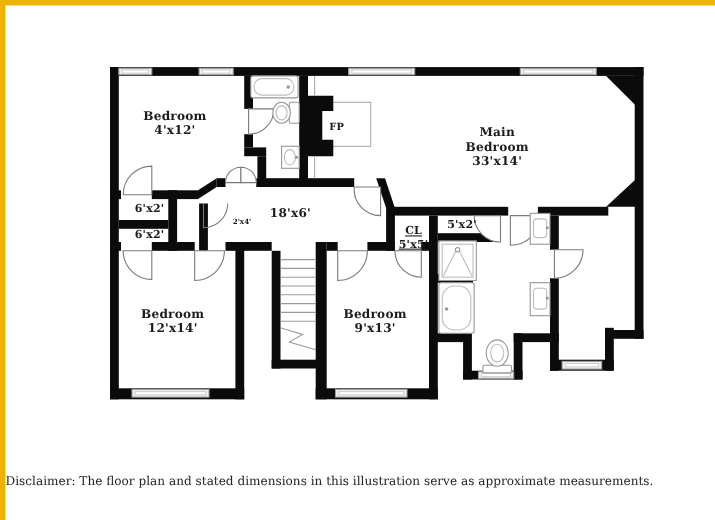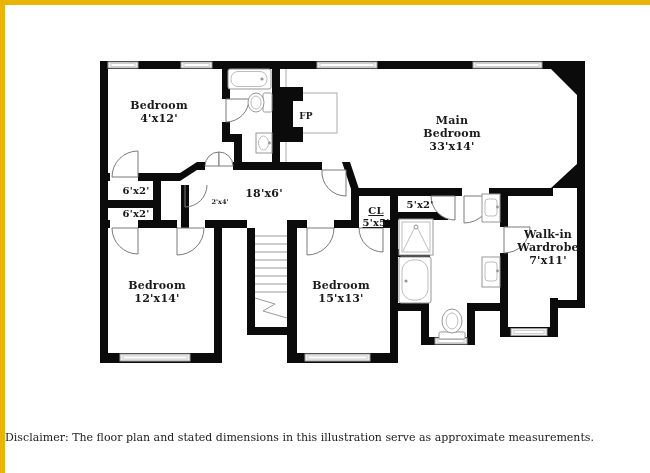--- a/index.html
+++ b/index.html
@@ -223,21 +223,21 @@
     <span class="ln">33'x14'</span>
   </div>
 
   <div class="lbl" style="left:152px; top:274px;">
     <span class="ln">Bedroom</span>
     <span class="ln">12'x14'</span>
   </div>
 
   <div class="lbl" style="left:336px; top:274px;">
     <span class="ln">Bedroom</span>
-    <span class="ln">15'x13'</span>
+    <span class="ln">9'x13'</span>
   </div>
 
   <div class="lbl" style="left:259px; top:182px;text-align:right;">
     <span class="ln">18'x6'</span>
   </div>
 
   <div class="lbl lbl-sm" style="left:131px; top:180px;">
     <span class="ln">6'x2'</span>
   </div>
 
@@ -251,25 +251,20 @@
 
   <div class="lbl lbl-cl" style="left:371px; top:200px;">
     <span class="ln">CL</span>
     <span class="ln">5'x5'</span>
   </div>
 
   <div class="lbl lbl-sm" style="left:415px; top:194px;">
     <span class="ln">5'x2'</span>
   </div>
 
-  <div class="lbl" style="left:543px; top:223px;">
-    <span class="ln">Walk-in</span>
-    <span class="ln">Wardrobe</span>
-    <span class="ln">7'x11'</span>
-  </div>
 
   <div class="lbl lbl-fp" style="left:301px; top:105px;text-align:center;">
     <span class="ln">FP</span>
   </div>
 
   <div class="footer">
     <div>Disclaimer: The floor plan and stated dimensions in this illustration serve as approximate measurements.</div>
   </div>
 
 </div>

